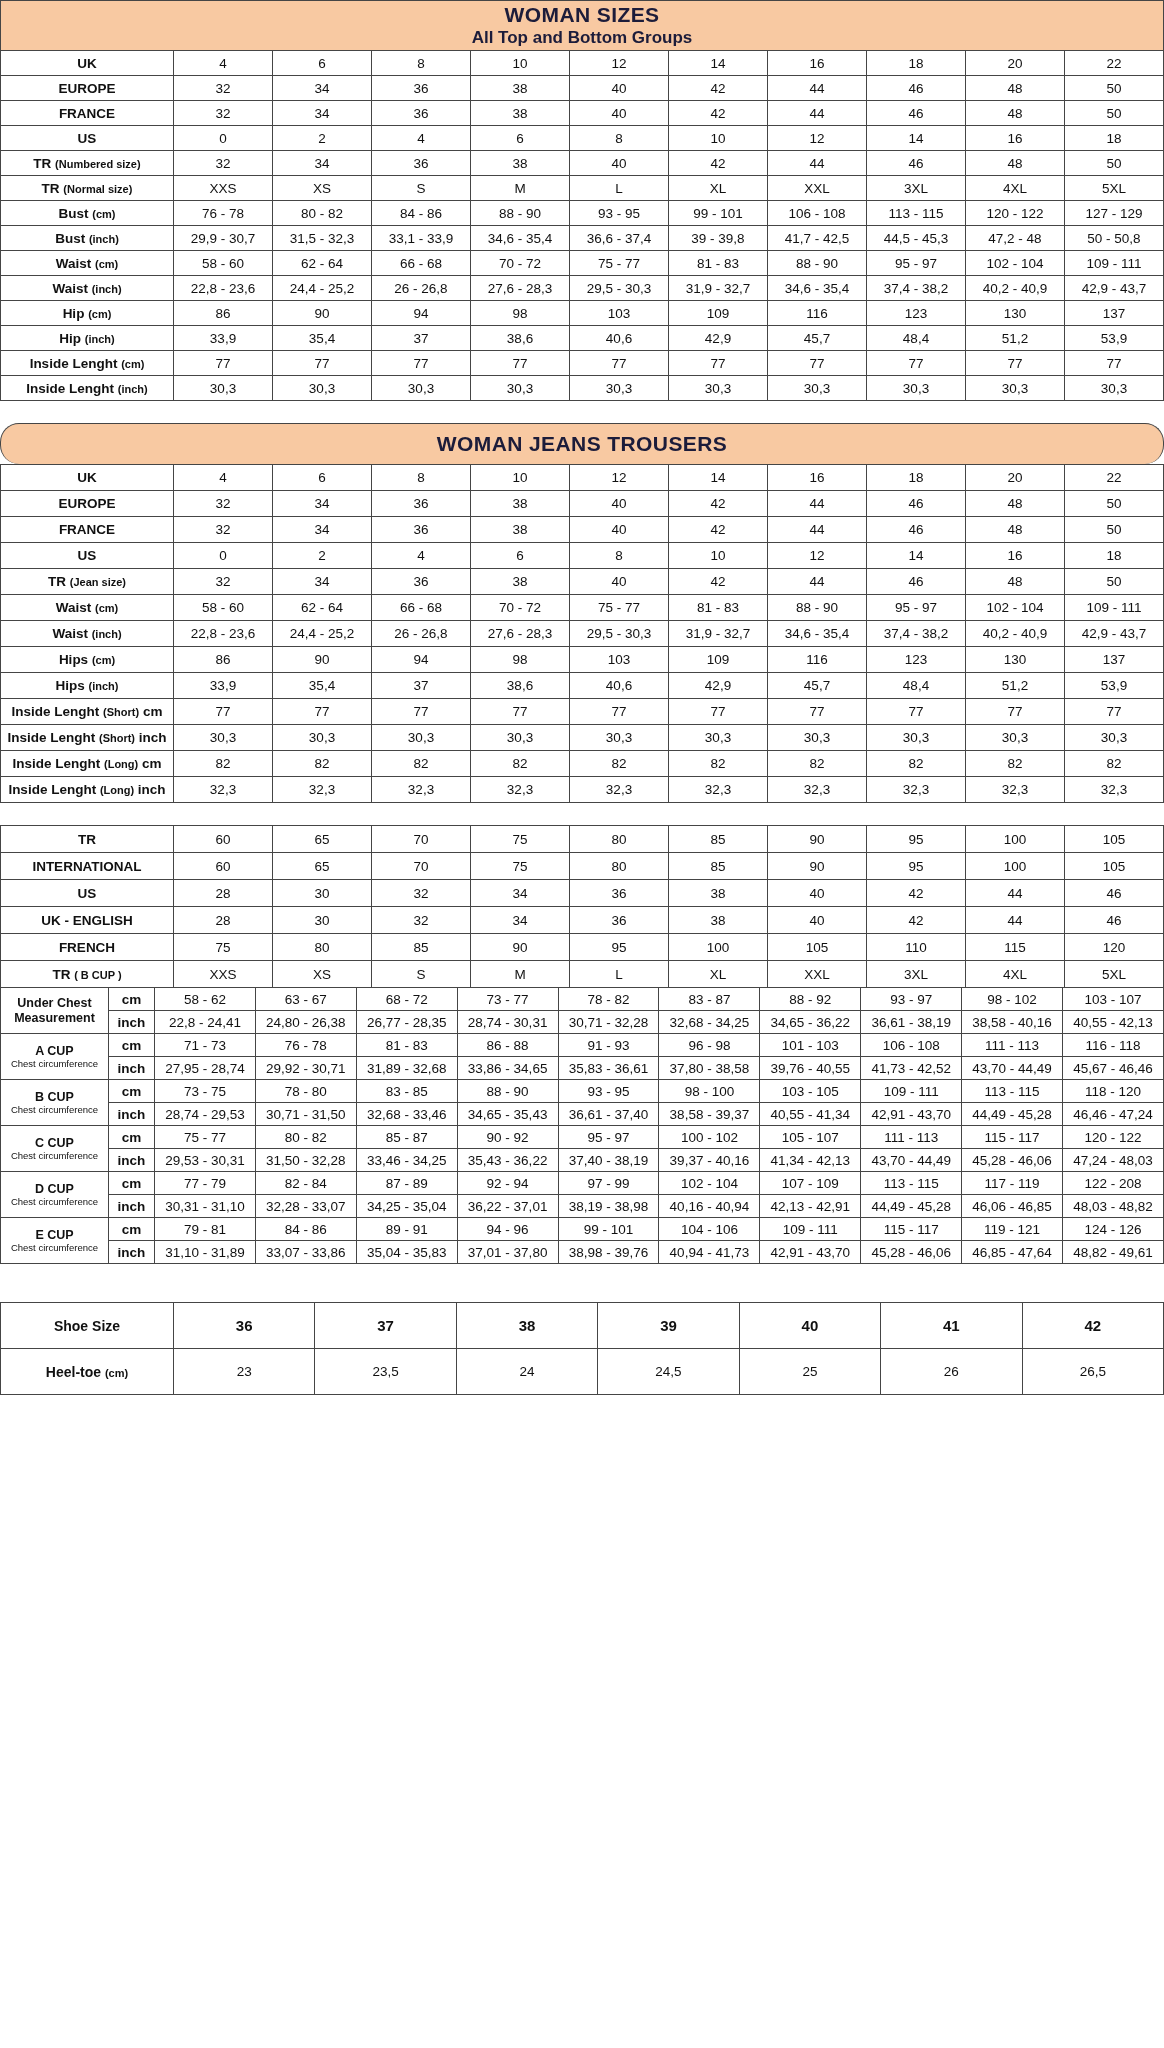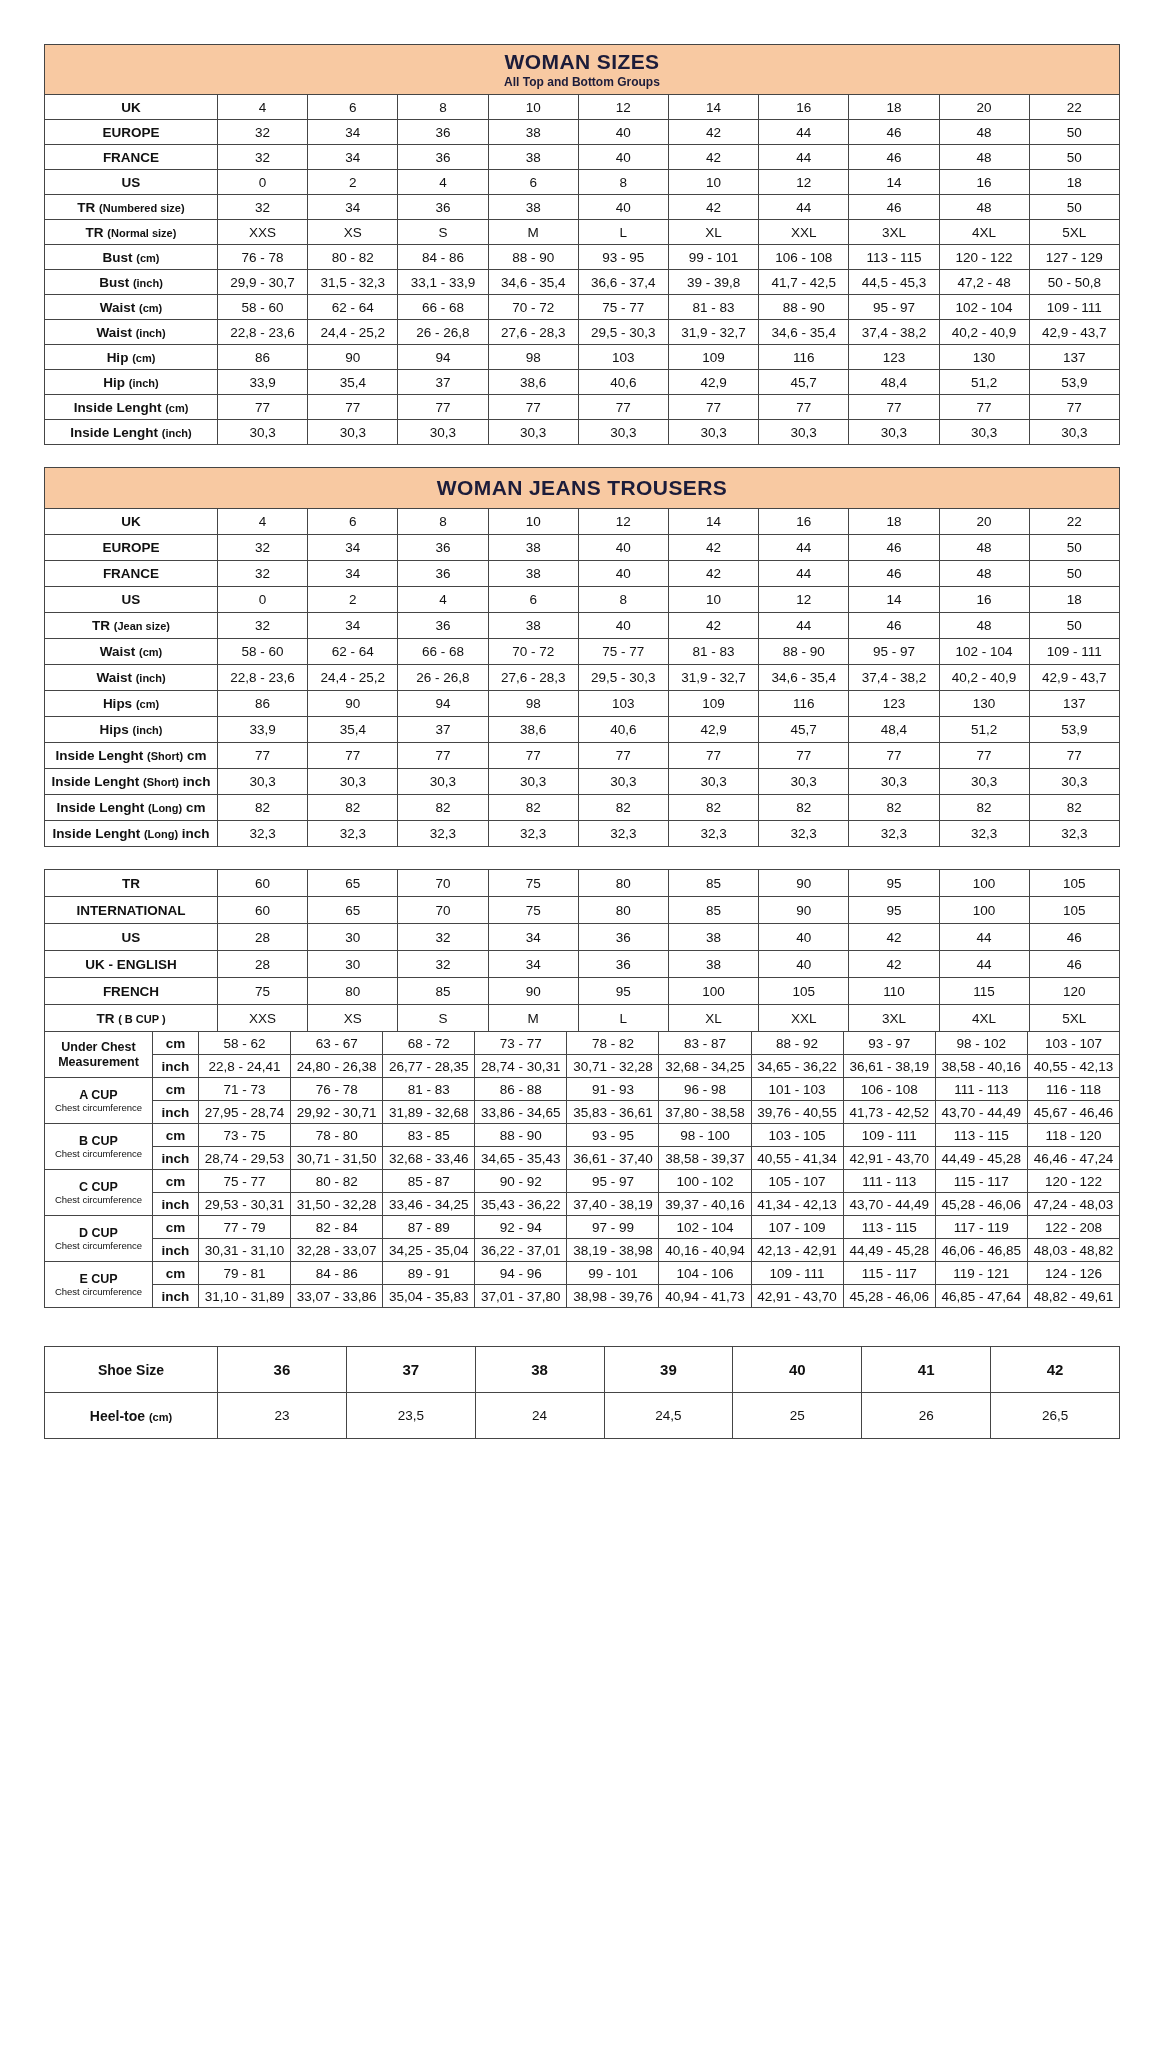--- a/index.html
+++ b/index.html
@@ -1,24 +1,24 @@
 <!DOCTYPE html>
 <html><head>
 <meta charset="utf-8">
 <style>
   html,body{margin:0;padding:0;background:#ffffff;}
   *{box-sizing:border-box;}
   body{font-family:"Liberation Sans","DejaVu Sans",sans-serif;color:#111111;}
-  .page{width:1164px;height:2048px;padding:44px;overflow:hidden;background:#ffffff;}
+  .page{width:1164px;height:2048px;overflow:hidden;background:#ffffff;}
   section.chart{margin-bottom:22px;}
   .band{background:#f8c9a2;border:1px solid #454545;border-bottom:none;display:flex;flex-direction:column;align-items:center;justify-content:center;}
   .band-lg{height:50px;}
-  .band-sm{height:41px;}
+  .band-sm{height:41px;border-radius:19px;}
   .title{font-size:21px;font-weight:bold;color:#1c1c3a;letter-spacing:0.4px;}
-  .subtitle{font-size:12px;font-weight:bold;color:#1c1c3a;margin-top:1px;}
+  .subtitle{font-size:17px;font-weight:bold;color:#1c1c3a;margin-top:1px;}
   table.grid{width:100%;border-collapse:collapse;table-layout:fixed;}
   table.grid td{border:1px solid #454545;text-align:center;font-size:13.5px;padding:2px 3px;overflow:hidden;}
   td.lbl{text-align:left;font-weight:bold;font-size:14px;padding-left:10px;width:173px;}
   td.lbl .sm{font-size:11px;}
   #woman-sizes table td{height:25px;}
   #woman-jeans table td{height:26px;}
   .bra-top{border:1px solid #454545;}
   .bra-top td{height:27px;border-left:none;border-right:none;}
   .bra-lower{margin-top:-1px;}
   .bra-lower td{height:23px;}

